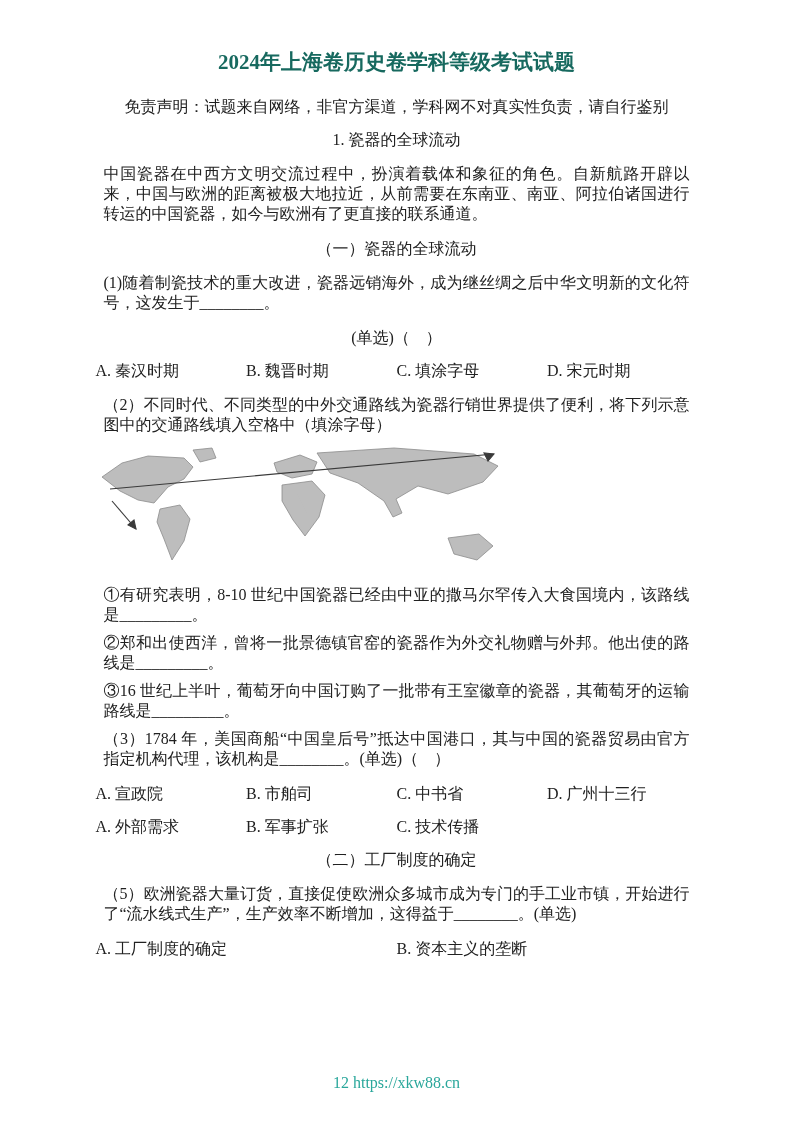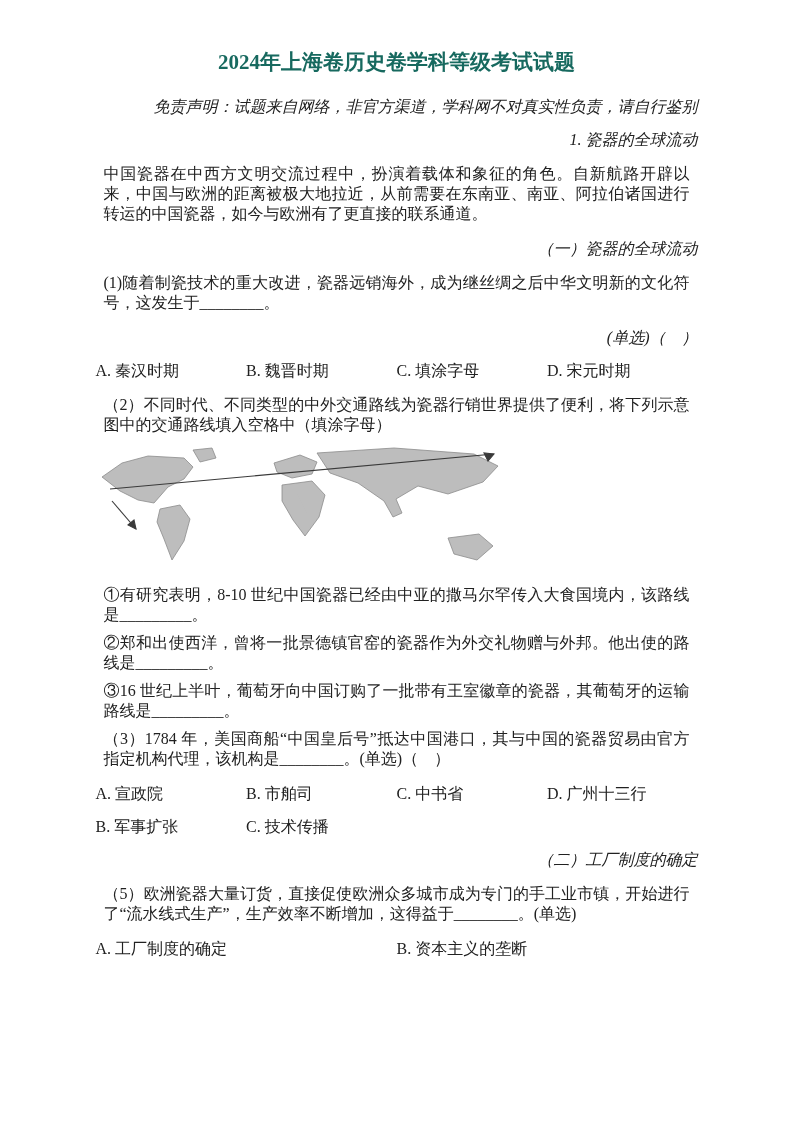--- a/index.html
+++ b/index.html
@@ -20,23 +20,22 @@
     margin: 0 0 12px 0;
     text-align: center;
     font-size: 21px;
     font-weight: bold;
     color: #17695f;
     line-height: 32px;
   }
   .line {
     margin: 0;
     line-height: 33px;
-    text-align: right;
+    text-align: center;
     white-space: normal;
-    font-style: italic;
   }
   .just {
     margin: 8px;
     line-height: 20px;
     text-align: justify;
   }
   .opt-row-4 {
     display: flex;
     margin: 0;
     line-height: 33px;
@@ -123,27 +122,29 @@
 
   <div class="opt-row-4">
     <span>A. 宣政院</span>
     <span>B. 市舶司</span>
     <span>C. 中书省</span>
     <span>D. 广州十三行</span>
   </div>
 
 
   <div class="opt-row-4">
+    <span>A. 外部需求</span>
     <span>B. 军事扩张</span>
     <span>C. 技术传播</span>
   </div>
 
   <p class="line">（二）工厂制度的确定</p>
 
   <p class="just">（5）欧洲瓷器大量订货，直接促使欧洲众多城市成为专门的手工业市镇，开始进行了“流水线式生产”，生产效率不断增加，这得益于________。(单选)</p>
 
   <div class="opt-row-2">
     <span>A. 工厂制度的确定</span>
     <span>B. 资本主义的垄断</span>
   </div>
 
+  <div class="footer">12 https://xkw88.cn</div>
 
 </div>
 
 </body></html>

